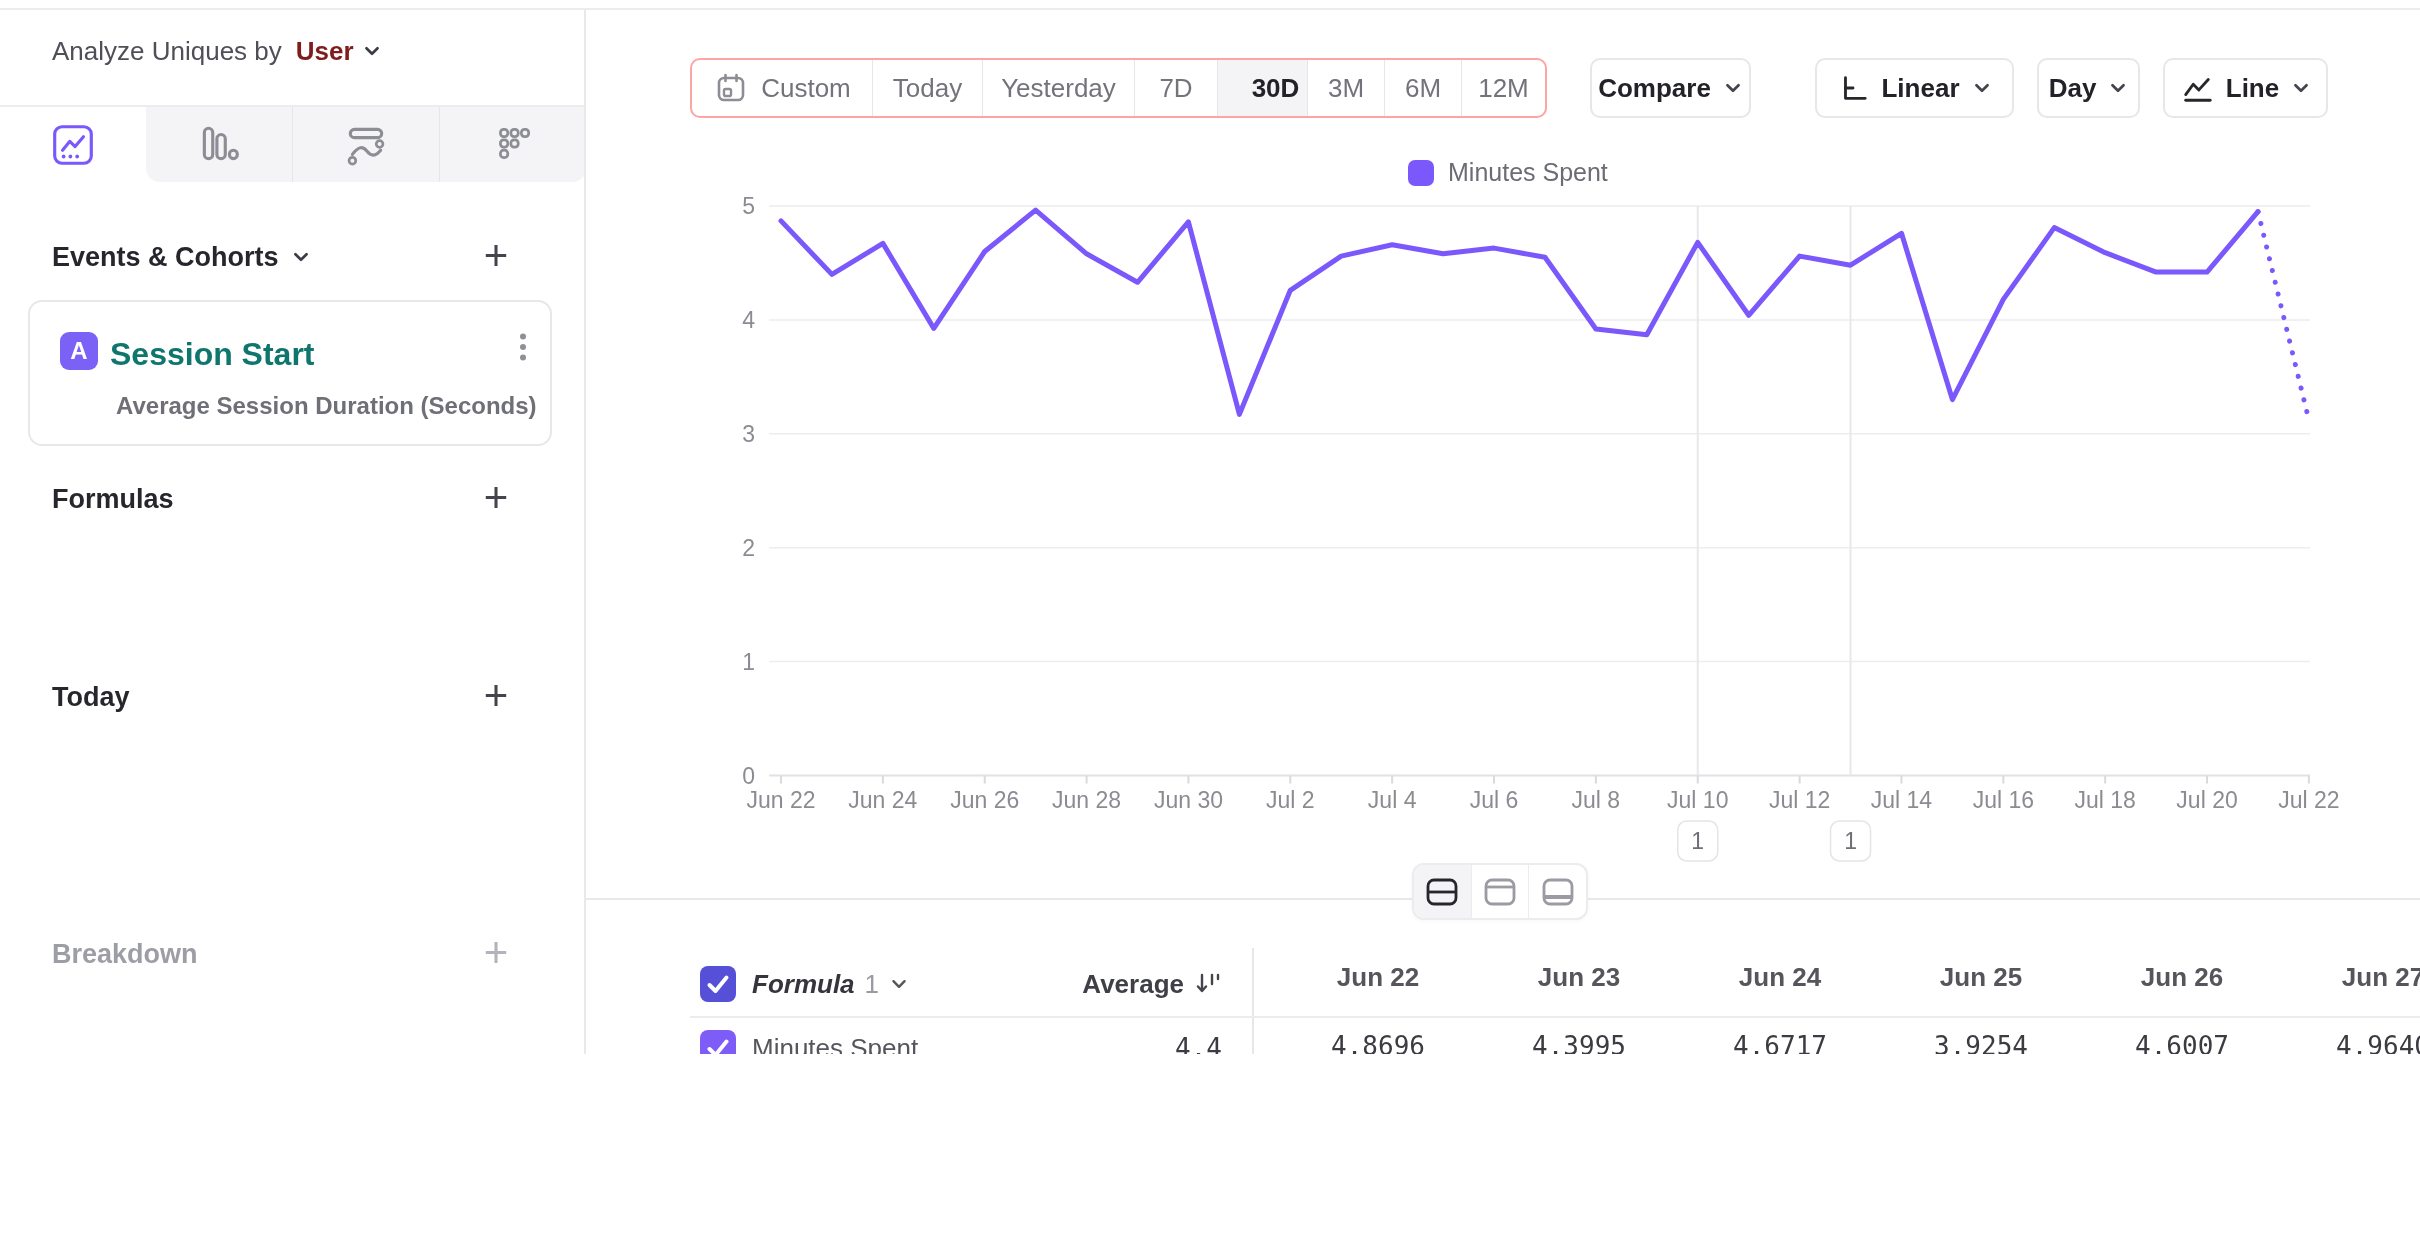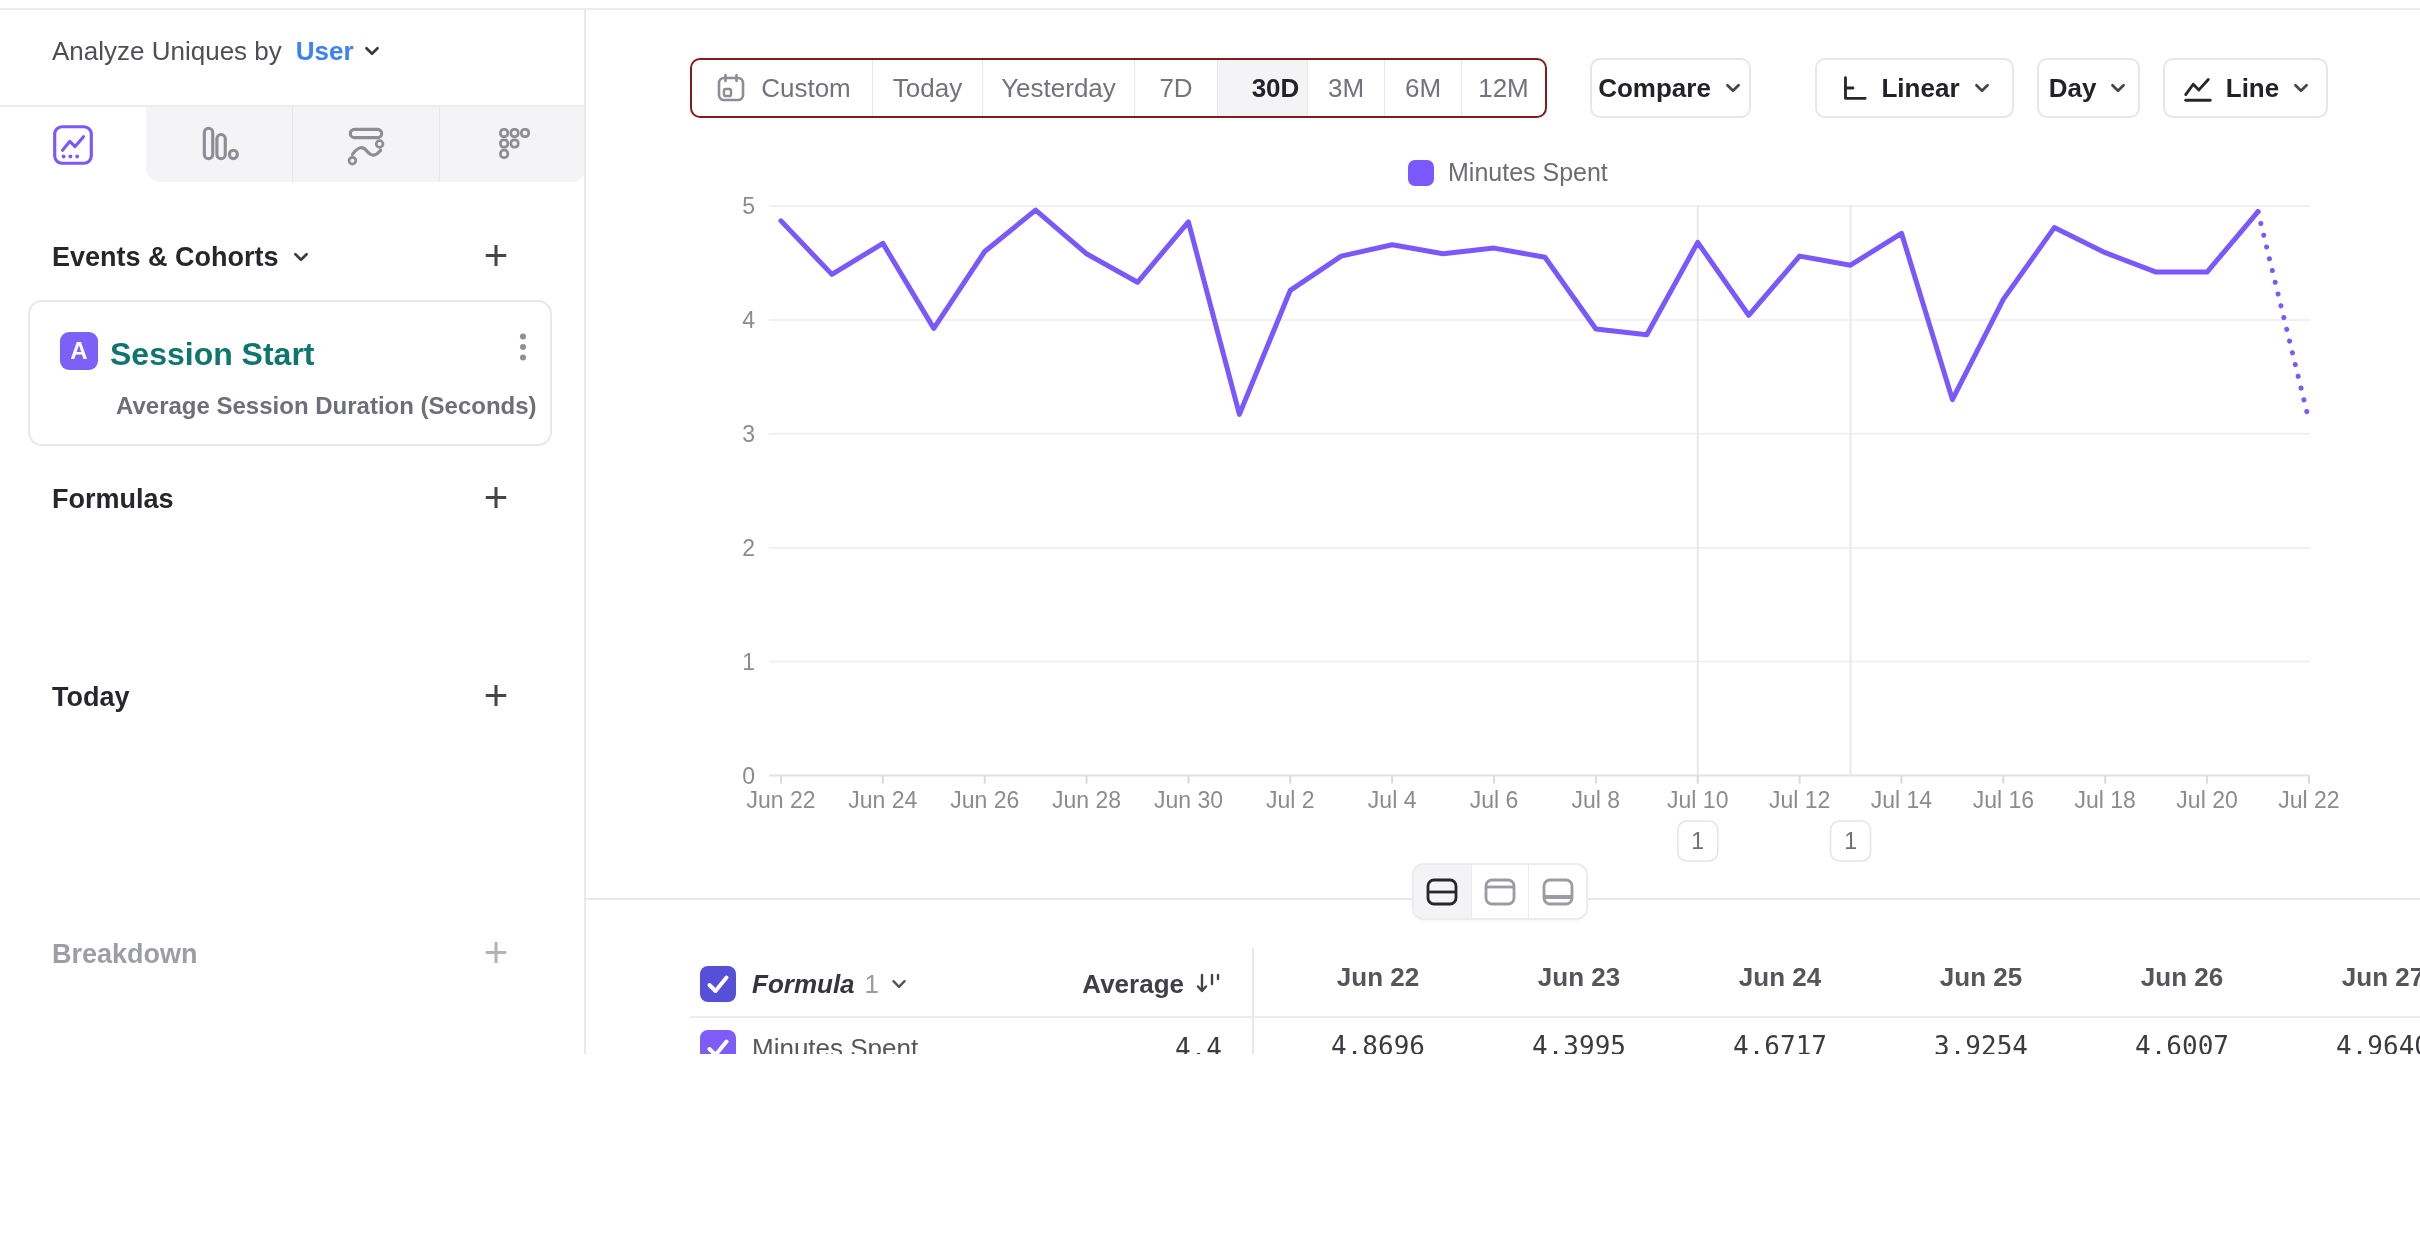--- a/index.html
+++ b/index.html
@@ -7,21 +7,21 @@
   #app{position:absolute;inset:0;width:2420px;height:1054px;overflow:hidden;background:#fff;}
   .abs{position:absolute;}
 
   
   .topline{left:0;top:8px;width:2420px;height:2px;background:#ececef;}
   .side-border{left:584px;top:10px;width:2px;height:1246px;background:#e9e9ec;}
   .scroll-thumb{left:582px;top:1244px;width:26px;height:12px;background:#55555c;border-radius:4px;}
 
   
   .analyze-row{left:52px;top:34px;height:34px;display:flex;align-items:center;gap:14px;font-size:26px;color:#4f4f57;}
-  .analyze-row .val{color:#3b82f6;font-weight:700;display:flex;align-items:center;gap:8px;}
+  .analyze-row .val{color:#7f1d1d;font-weight:700;display:flex;align-items:center;gap:8px;}
   .tabbar{left:0;top:105px;width:584px;height:75px;border-top:2px solid #ececef;display:flex;}
   .tab{flex:0 0 146px;display:flex;align-items:center;justify-content:center;background:#f4f4f6;position:relative;}
   .tab.sel{background:#fff;}
   .tab + .tab{border-left:1px solid #e6e6e9;}
   .tab.sel + .tab{border-left:none;border-bottom-left-radius:14px;}
   .tab:last-child{border-bottom-right-radius:14px;}
 
   .sec-head{left:52px;width:500px;height:34px;display:flex;align-items:center;font-size:27px;font-weight:700;color:#26262c;gap:12px;}
   .plus{position:absolute;right:34px;top:-6px;width:44px;height:44px;display:flex;align-items:center;justify-content:center;font-size:42px;font-weight:200;color:#44444c;line-height:1;}
   .plus.dim{color:#b3b3bb;}
@@ -33,21 +33,21 @@
   .card-title{position:absolute;left:80px;top:34px;font-size:32px;font-weight:600;color:#0f766e;}
   .card-sub{position:absolute;left:86px;top:90px;font-size:24px;font-weight:600;color:#6f6f77;}
   .formula-text{position:absolute;left:32px;top:50%;transform:translateY(-50%);font-size:26px;font-weight:500;color:#26262c;}
   .badge-aa{position:absolute;left:30px;top:26px;font-size:26px;font-weight:600;color:#1f9f5f;}
   .filter-title{position:absolute;left:78px;top:26px;font-size:26px;font-weight:600;color:#26262c;}
   .filter-row2{position:absolute;left:78px;top:86px;display:flex;gap:26px;font-size:24px;}
   .filter-op{color:#70707a;font-weight:500;}
   .filter-val{color:#4b4b52;font-weight:500;}
 
   
-  .seg-control{left:690px;top:58px;height:60px;display:flex;border:2px solid #7f1d1d;border-radius:10px;box-sizing:border-box;overflow:hidden;background:#fff;justify-content:space-between;}
+  .seg-control{left:690px;top:58px;height:60px;display:flex;border:2px solid #fca5a5;border-radius:10px;box-sizing:border-box;overflow:hidden;background:#fff;justify-content:space-between;}
   .seg{display:flex;align-items:center;justify-content:center;gap:12px;font-size:26px;font-weight:500;color:#73737b;box-sizing:border-box;}
   .seg + .seg{border-left:1px solid #e7e7ea;}
   .seg.selected{background:#f4f4f6;color:#222228;font-weight:700;padding-left:26px;}
   .btn{top:58px;height:60px;border:2px solid #e7e7ea;border-radius:10px;box-sizing:border-box;background:#fff;display:flex;align-items:center;justify-content:center;gap:12px;font-size:26px;font-weight:700;color:#222228;}
 
   
   .legend{left:1408px;top:158px;display:flex;align-items:center;gap:14px;font-size:25px;color:#6c6c74;}
   .legend .swatch{width:26px;height:26px;border-radius:7px;background:#7856ff;}
   svg text{font-family:"Liberation Sans","DejaVu Sans",sans-serif;}
 

